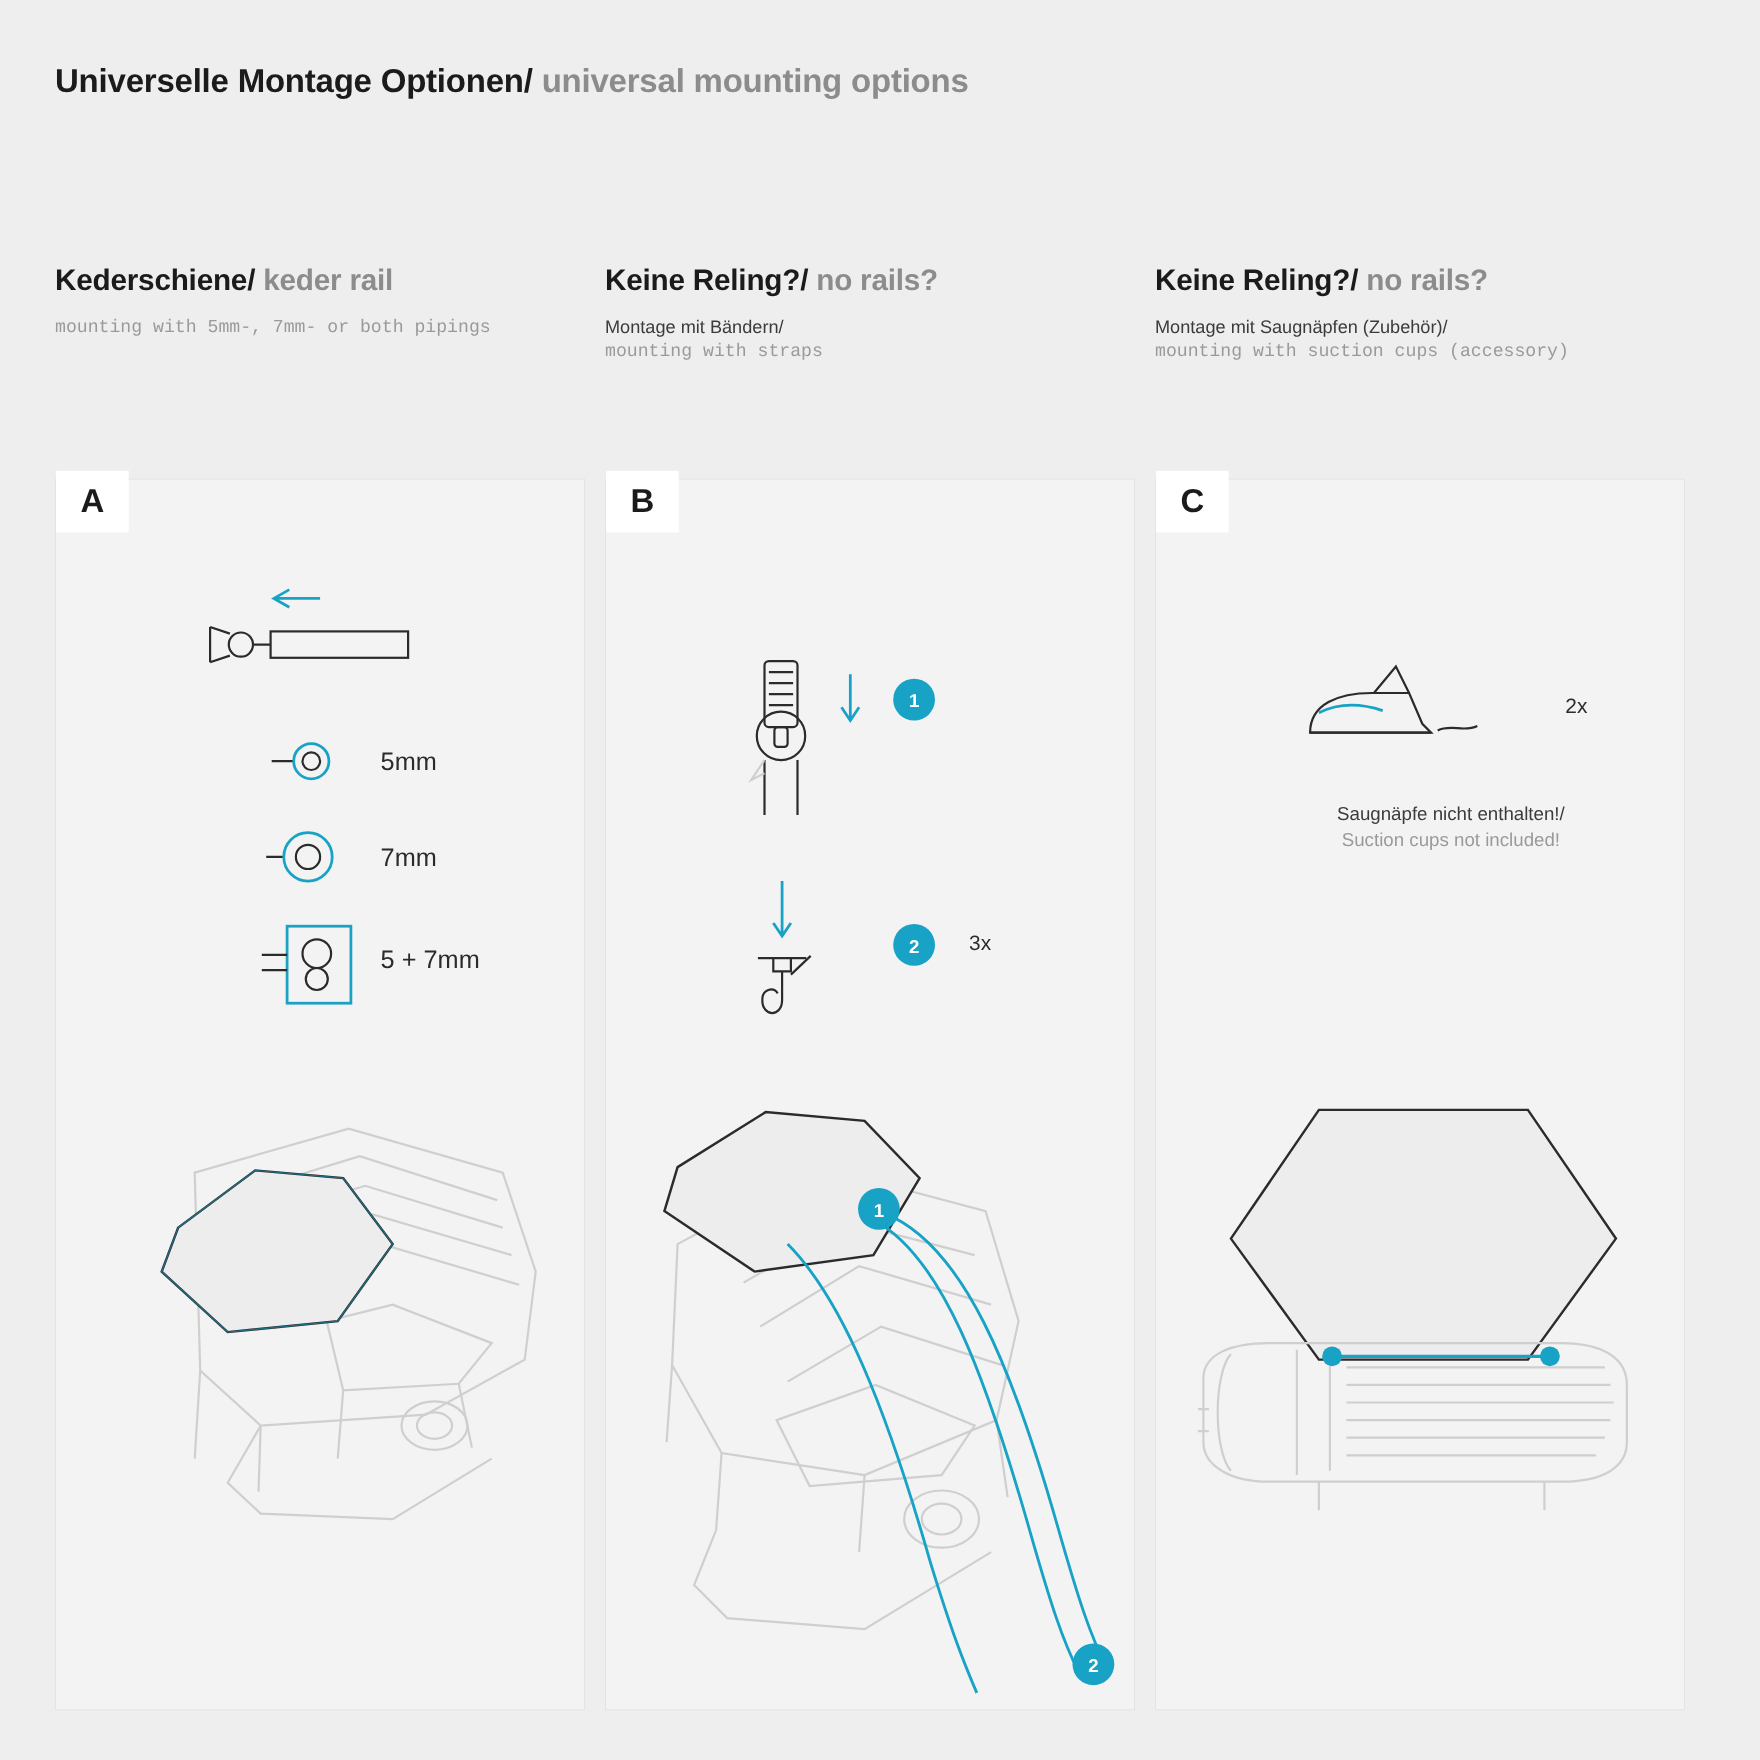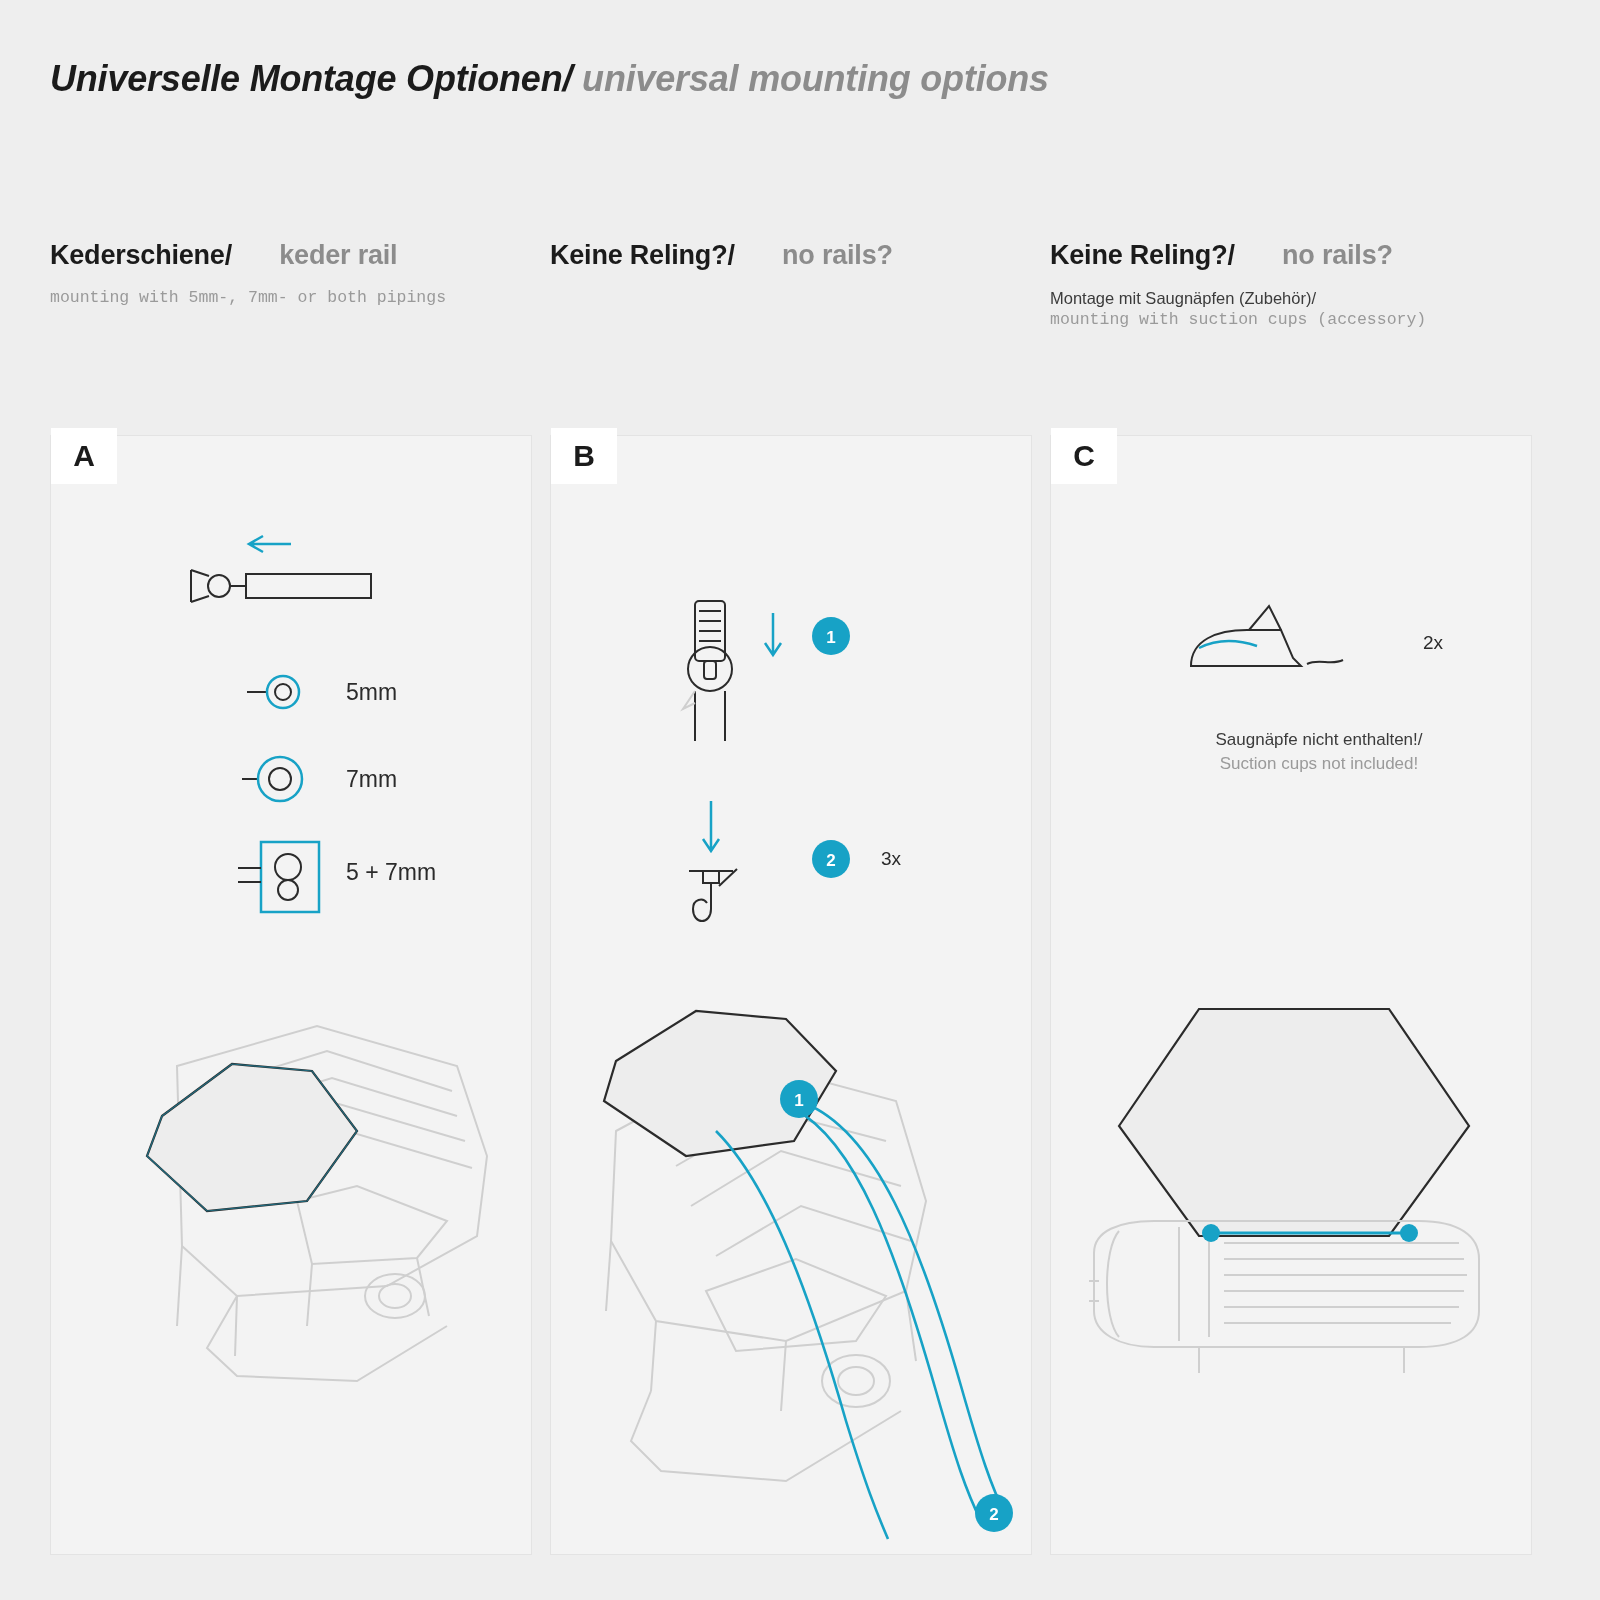--- a/index.html
+++ b/index.html
@@ -14,25 +14,24 @@
     color: #1b1b1b;
     overflow: hidden;
     position: relative;
   }
 
   
   .page-title {
     position: absolute;
     left: 50px;
     top: 58px;
-    font-size: 36px;
+    font-size: 30px;
     font-weight: bold;
     letter-spacing: -0.2px;
     white-space: nowrap;
-    font-style: italic;
   }
   .page-title .de { color: #1b1b1b; }
   .page-title .en { color: #8c8c8c; font-weight: bold; }
 
   
   .columns {
     position: absolute;
     left: 0;
     top: 240px;
     width: 1600px;
@@ -46,21 +45,21 @@
   .col + .col { margin-left: 0; }
   .col-b { margin-left: 0; }
 
   .col-head {
     font-size: 27px;
     font-weight: bold;
     letter-spacing: -0.2px;
     white-space: nowrap;
   }
   .col-head .de { color: #1b1b1b; margin-top: 25px; }
-  .col-head .en { color: #8c8c8c; margin-left: 40px; }
+  .col-head .en { color: #8c8c8c; }
 
   .col-sub {
     margin-top: 16px;
     font-size: 16.5px;
     line-height: 1.35;
   }
   .col-sub .de { color: #3b3b3b; display: block; }
   .col-sub .en { color: #9a9a9a; display: block; font-family: Liberation Mono, monospace; }
 
   
@@ -188,20 +187,24 @@
         </svg>
 
       </div>
     </div>
   </div>
 
   <div class="col col-b">
     <div class="col-head">
       <span class="de">Keine Reling?/</span><span class="en"> no rails?</span>
     </div>
+    <div class="col-sub">
+      <span class="de">Montage mit Bändern/</span>
+      <span class="en">mounting with straps</span>
+    </div>
 
     <div class="panel">
       <div class="panel-letter">B</div>
       <div class="panel-inner">
 
         <svg width="320" height="180" style="position:absolute;left:120px;top:155px">
           <g stroke="#2b2b2b" stroke-width="2" fill="none">
             <rect x="24" y="10" width="30" height="60" rx="4"></rect>
             <path d="M28 20 L50 20 M28 30 L50 30 M28 40 L50 40 M28 50 L50 50"></path>
             <circle cx="39" cy="78" r="22"></circle>

